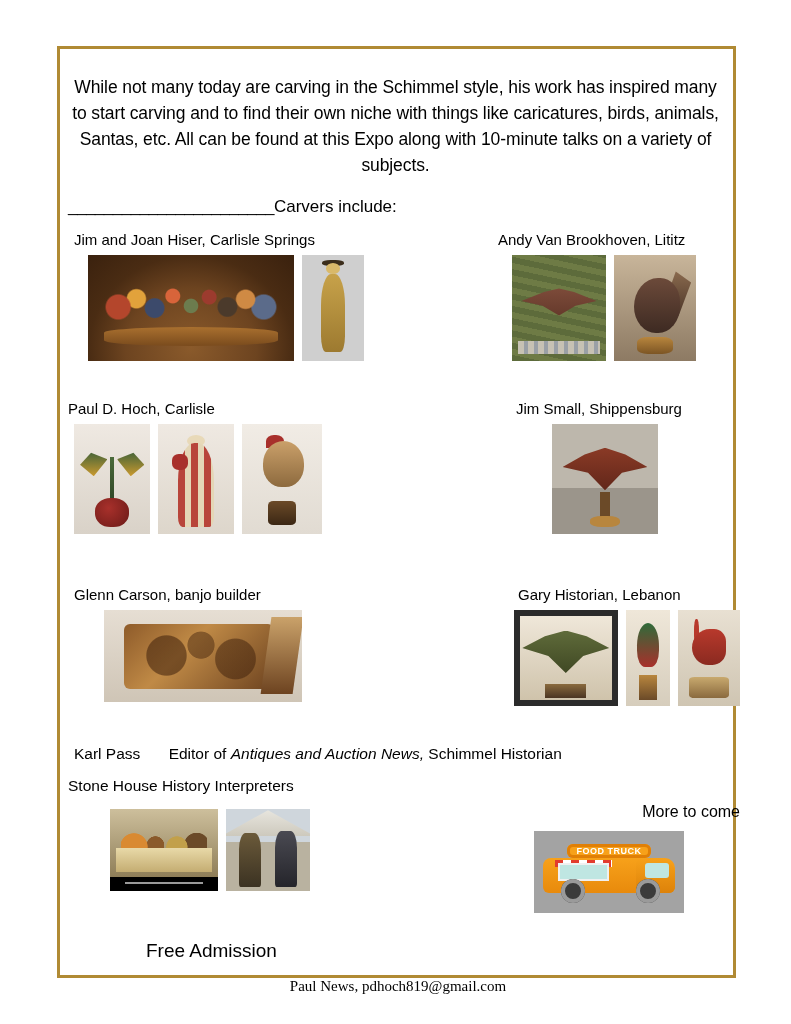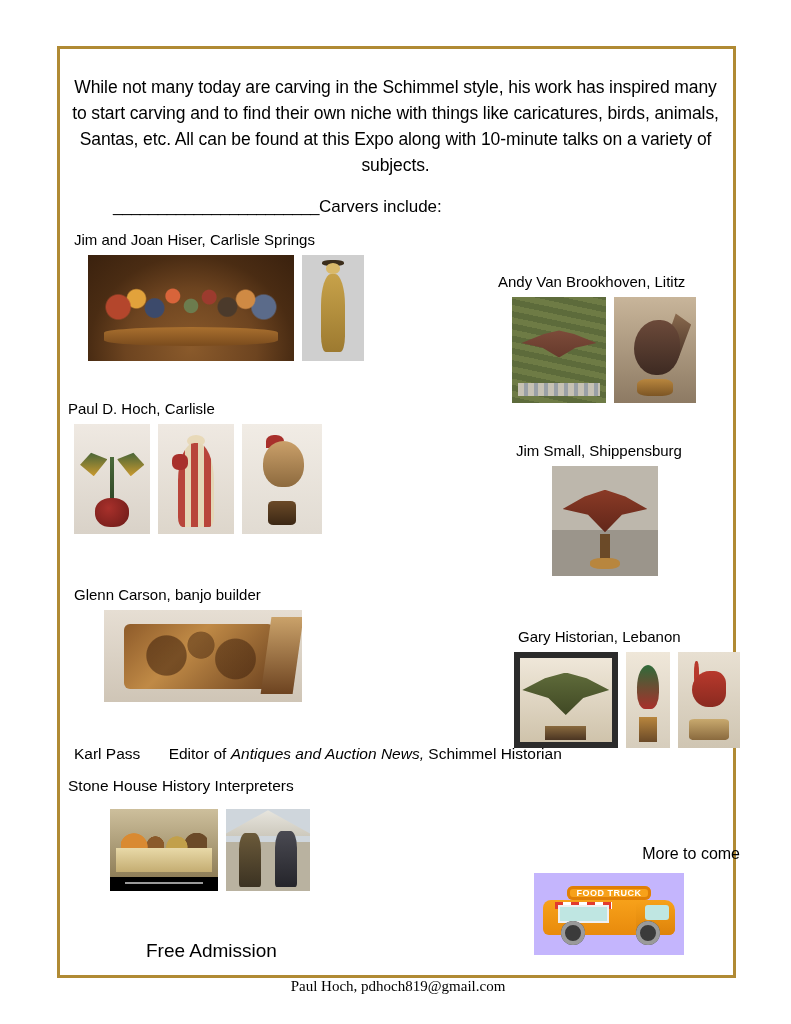--- a/index.html
+++ b/index.html
@@ -44,21 +44,20 @@
     letter-spacing: -0.1px;
     width: 655px;
     text-align: center;
   }
 
   
   .carvers-line {
     margin-top: 18px;
     font-size: 17px;
     white-space: nowrap;
-    margin-left: 45px;
   }
   .rule-underscore {
     letter-spacing: -0.5px;
   }
 
   
   .cols {
     position: relative;
     margin-top: 14px;
   }
@@ -79,21 +78,21 @@
   }
   .ph {
     position: relative;
     overflow: hidden;
     background: #ded9d2;
     border: 0;
   }
 
   
   .colL { position: absolute; left: 0; top: 0; width: 330px; }
-  .colR { position: absolute; left: 372px; top: 0; width: 300px; margin-top: 42px; }
+  .colR { position: absolute; left: 372px; top: 0; width: 300px; }
 
   
   .art { position:absolute; inset:0; }
 
   .scene-table {
     background:
       radial-gradient(ellipse at 50% 88%, #8a5a2b 0%, #6d4420 45%, #4a2c13 70%, #3a210e 100%),
       linear-gradient(#cfcfcf, #e8e8e8);
   }
   .scene-table .grp {
@@ -352,21 +351,21 @@
     background: linear-gradient(#6b5a3a, #3b3222);
     border-radius: 30% 30% 8% 8%;
   }
   .scene-reenact .p2 {
     position:absolute; right:16%; width:26%; top:28%; bottom:4%;
     background: linear-gradient(#4a4a52, #25252b);
     border-radius: 30% 30% 8% 8%;
   }
 
   .scene-truck {
-    background:#c4b5fd;
+    background:#a3a3a3;
   }
   .scene-truck .body {
     position:absolute; left:6%; right:6%; top:34%; height:42%;
     background: linear-gradient(#f7a11a, #e88a0c);
     border-radius: 8px 10px 6px 6px;
   }
   .scene-truck .roofsign {
     position:absolute; left:22%; right:22%; top:16%; height:18%;
     background:#f7a11a;
     border-radius: 6px;
@@ -610,17 +609,17 @@
               <div class="w2"></div>
             </div>
           </div>
         </div>
       </div>
     </div>
 
     <div class="free-adm">Free Admission</div>
 
     <div class="contact">
-      <div>Paul Hoch, pdhoch819@gmail.com</div>
+      <div>Paul News, pdhoch819@gmail.com</div>
     </div>
 
   </div>
 </div>
 
 </body></html>

